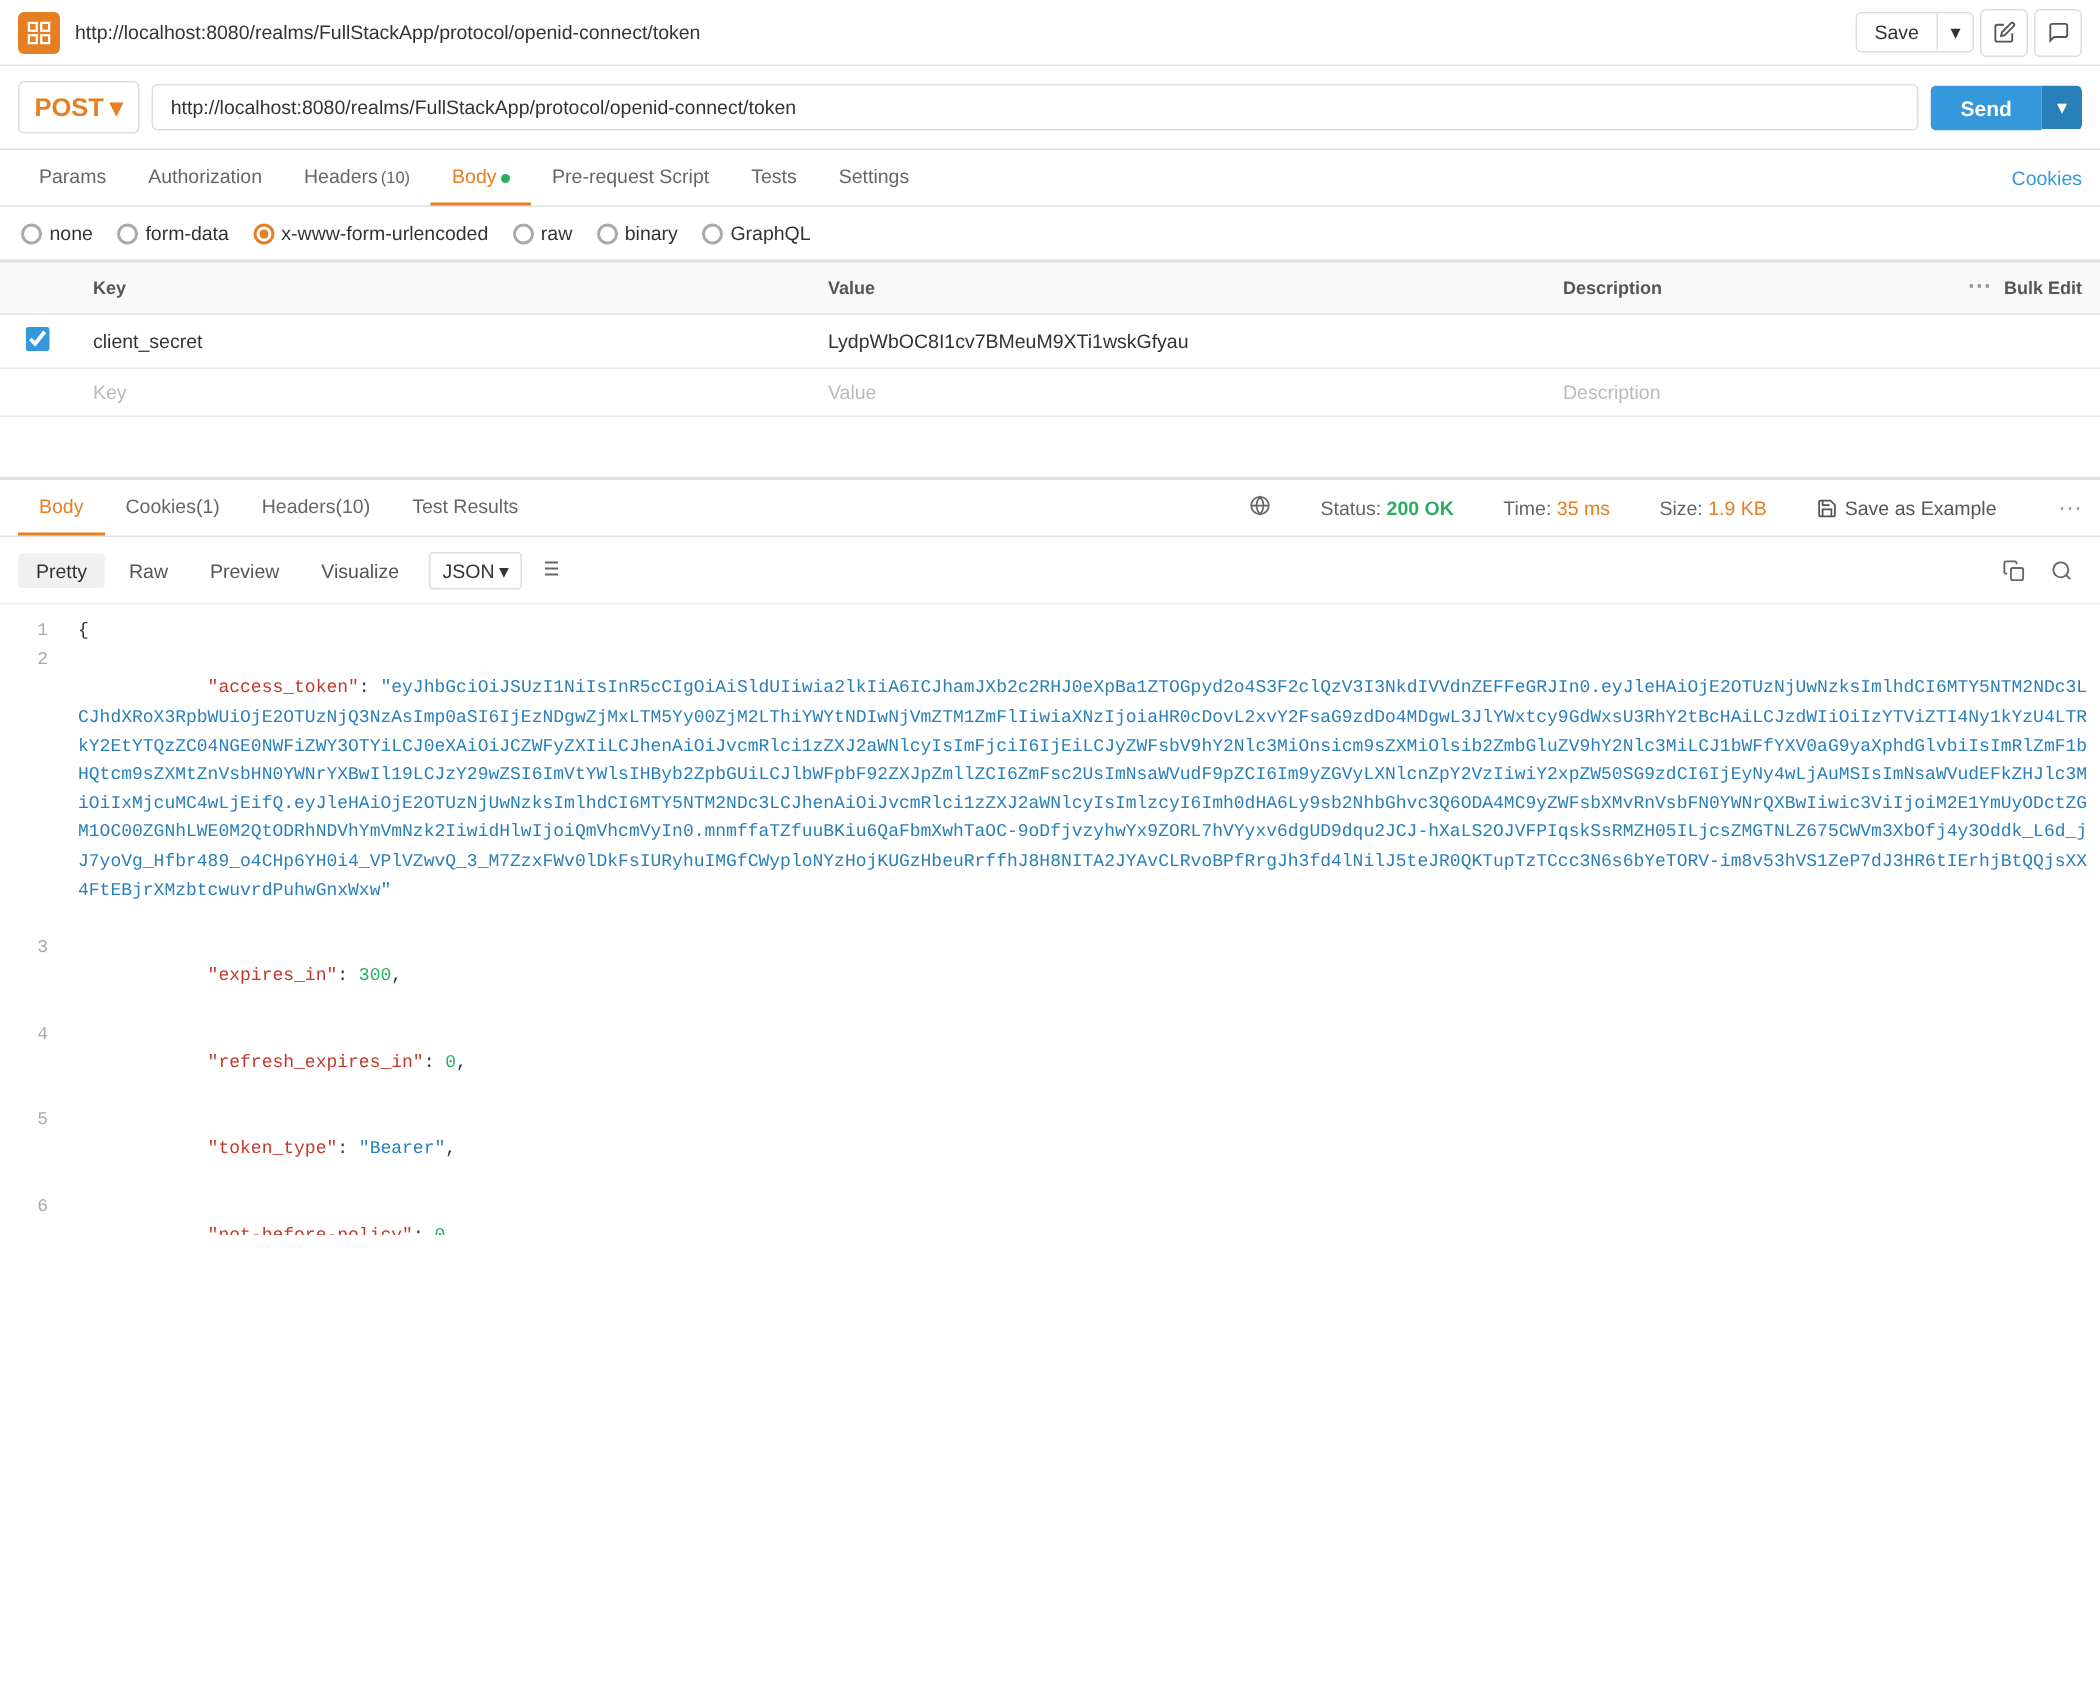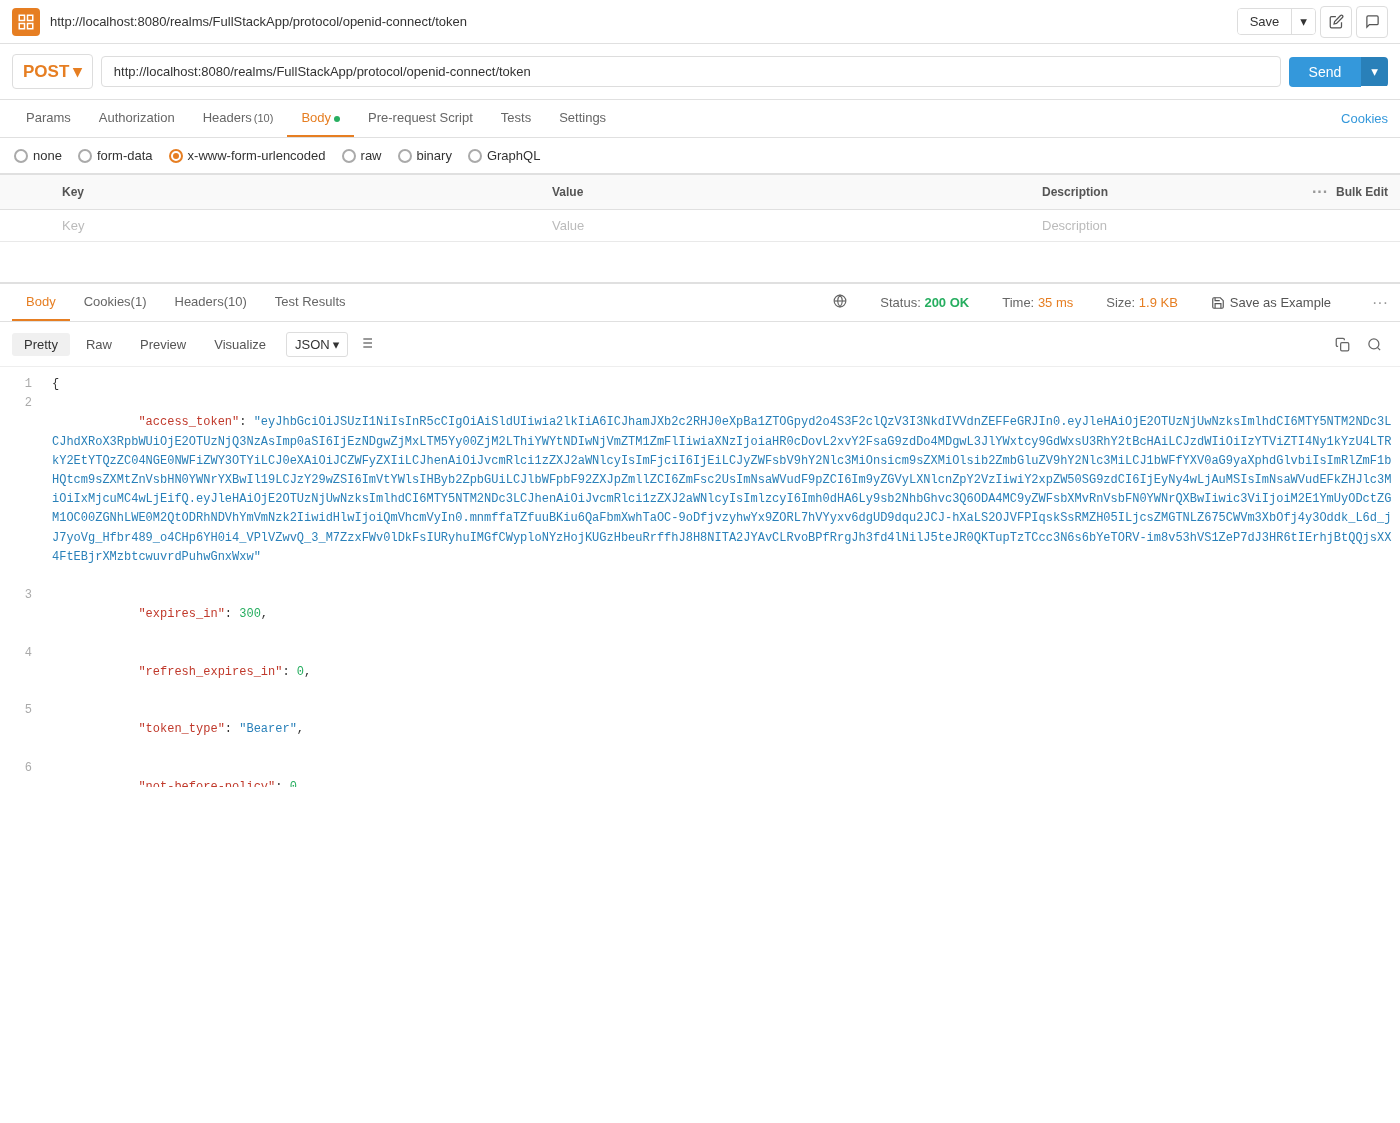--- a/index.html
+++ b/index.html
@@ -42,21 +42,21 @@
       font-size: 17px; font-weight: 600; color: #e67e22; min-width: 80px;
     }
     .url-input {
       flex: 1; padding: 7px 12px; border: 1px solid #ddd; border-radius: 4px;
       font-size: 13px; color: #333; outline: none;
     }
     .btn-send {
       display: flex; align-items: center; gap: 0; border-radius: 4px; overflow: hidden; cursor: pointer;
     }
     .btn-send-main {
-      padding: 7px 20px; background: #3498db; color: #fff; border: none; font-size: 14px; font-weight: 400; cursor: pointer;
+      padding: 7px 20px; background: #3498db; color: #fff; border: none; font-size: 14px; font-weight: 700; cursor: pointer;
     }
     .btn-send-dropdown {
       padding: 7px 10px; background: #2980b9; border: none; color: #fff; cursor: pointer;
     }
 
     
     .tabs {
       display: flex; align-items: center; padding: 0 12px;
       border-bottom: 1px solid #e0e0e0; background: #fff;
     }
@@ -268,20 +268,26 @@
           <span style="margin-left:auto;display:flex;align-items:center;gap:8px;">
             <span class="more-dots">···</span>
             <span class="bulk-edit">Bulk Edit</span>
           </span>
         </div>
       </th>
     </tr>
   </thead>
   <tbody>
     <tr>
+      <td class="check-col"><input type="checkbox" class="checkbox" checked="" style=""></td>
+      <td class="key-col"><span>client_secret</span></td>
+      <td class="val-col"><span>LydpWbOC8I1cv7BMeuM9XTi1wskGfyau</span></td>
+      <td class="desc-col"></td>
+    </tr>
+    <tr>
       <td class="check-col"></td>
       <td class="key-col"><span class="placeholder-text">Key</span></td>
       <td class="val-col"><span class="placeholder-text">Value</span></td>
       <td class="desc-col"><span class="placeholder-text">Description</span></td>
     </tr>
   </tbody>
 </table>
 
 <div style="height:40px;"></div>
 

